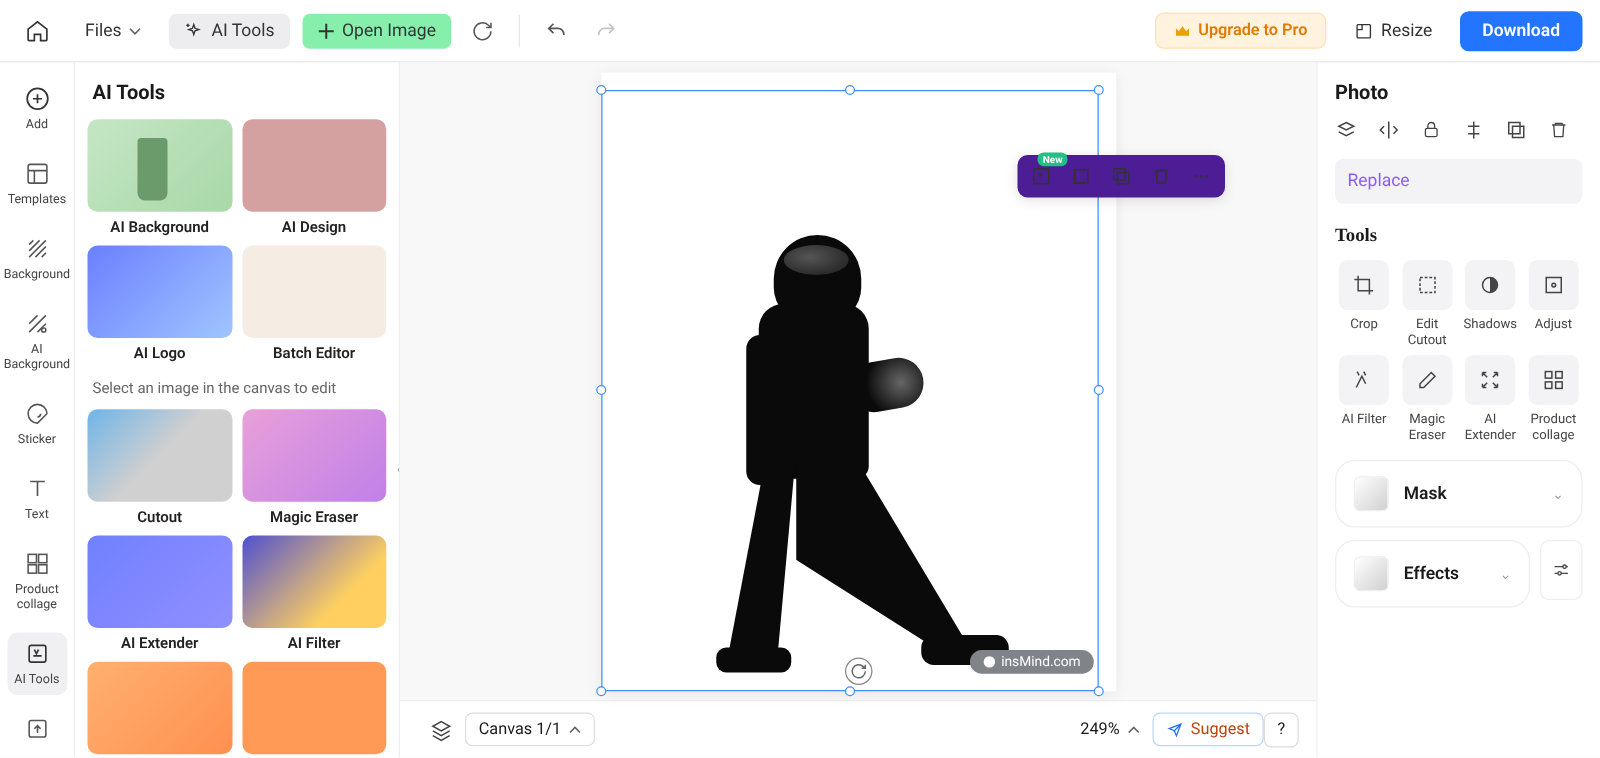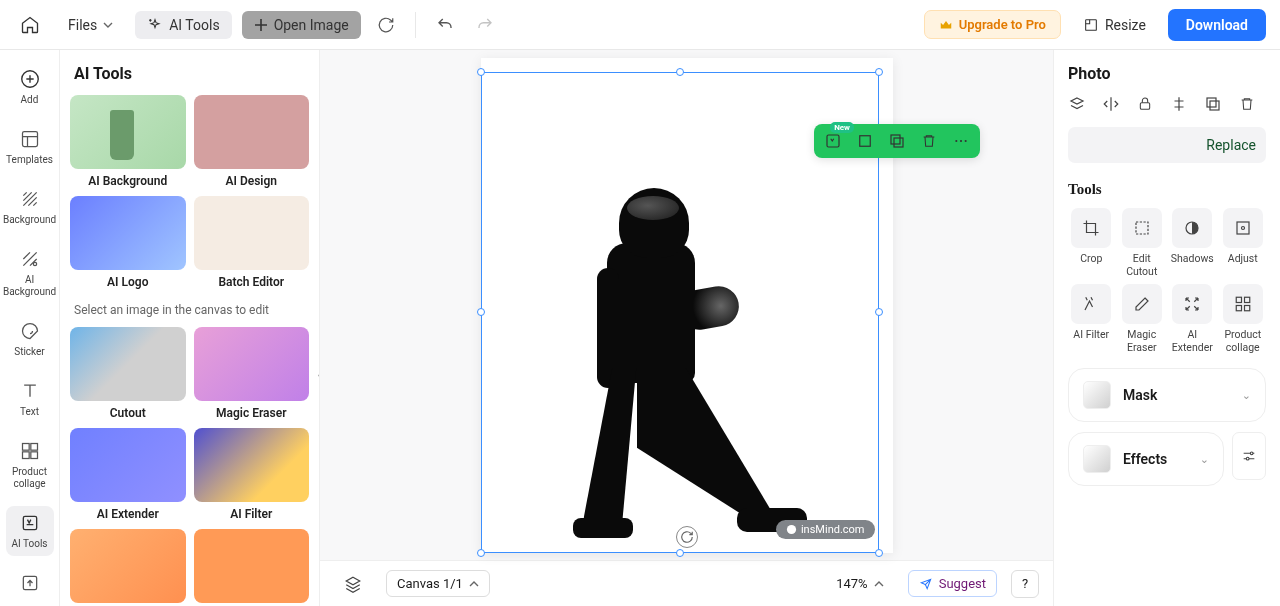--- a/index.html
+++ b/index.html
@@ -3,21 +3,21 @@
 <meta charset="utf-8">
 <style>
 * { box-sizing: border-box; margin: 0; padding: 0; }
 body { font-family: -apple-system, BlinkMacSystemFont, 'Segoe UI', Roboto, sans-serif; font-size: 13px; color: #1a1a1a; background: #fff; width: 1280px; height: 606px; overflow: hidden; }
 
 
 .top-bar { height: 50px; border-bottom: 1px solid #e8e8e8; display: flex; align-items: center; padding: 0 14px; gap: 10px; }
 .tb-btn { display: flex; align-items: center; gap: 6px; padding: 6px 12px; border-radius: 6px; cursor: pointer; font-size: 14px; color: #333; }
 .tb-icon { padding: 6px; border-radius: 6px; cursor: pointer; display: flex; align-items: center; justify-content: center; }
 .tb-btn.active { background: #ededf0; }
-.tb-btn.light { background: #a3a3a3; }
+.tb-btn.light { background: #86efac; }
 .divider-v { width: 1px; height: 26px; background: #e8e8e8; margin: 0 4px; }
 .spacer { flex: 1; }
 .upgrade { background: #fff3e0; color: #e37a00; border: 1px solid #ffe0b2; padding: 6px 14px; border-radius: 7px; font-weight: 600; display: flex; align-items: center; gap: 6px; font-size: 13px; }
 .resize-btn { display: flex; align-items: center; gap: 6px; padding: 6px 12px; color: #333; font-size: 14px; }
 .download-btn { background: #2374ff; color: #fff; padding: 8px 18px; border-radius: 7px; font-weight: 600; font-size: 14px; }
 
 
 .container { display: flex; height: 556px; }
 .left-rail { width: 60px; border-right: 1px solid #eee; display: flex; flex-direction: column; align-items: center; padding-top: 12px; gap: 10px; }
 .rail-item { width: 48px; display: flex; flex-direction: column; align-items: center; gap: 4px; padding: 6px 2px; border-radius: 8px; cursor: pointer; }
@@ -65,37 +65,37 @@
 .sil-arm-l { position: absolute; left: 68px; top: 80px; width: 22px; height: 120px; background: #0a0a0a; border-radius: 12px; }
 .sil-arm-r { position: absolute; left: 150px; top: 100px; width: 60px; height: 40px; background: radial-gradient(circle at 70% 50%, #666, #0a0a0a 60%); border-radius: 20px; transform: rotate(-10deg); }
 .sil-leg-l { position: absolute; left: 64px; top: 180px; width: 40px; height: 160px; background: #0a0a0a; transform: skewX(-8deg); clip-path: polygon(20% 0, 80% 0, 100% 100%, 0 100%); }
 .sil-leg-r { position: absolute; left: 108px; top: 180px; width: 140px; height: 160px; background: #0a0a0a; clip-path: polygon(0 0, 35% 0, 100% 95%, 90% 100%, 0 50%); }
 .sil-foot-l { position: absolute; left: 44px; top: 330px; width: 60px; height: 20px; background: #0a0a0a; border-radius: 8px; }
 .sil-foot-r { position: absolute; left: 208px; top: 320px; width: 70px; height: 24px; background: #0a0a0a; border-radius: 10px; }
 
 .watermark { position: absolute; right: 18px; bottom: 14px; background: #808489; color: #fff; padding: 3px 10px; border-radius: 10px; font-size: 11px; display: flex; align-items: center; gap: 4px; }
 .rotate-ind { position: absolute; left: 50%; bottom: -24px; width: 22px; height: 22px; border: 1.5px solid #888; border-radius: 50%; background: #fff; margin-left: -11px; display: flex; align-items: center; justify-content: center; font-size: 12px; }
 
-.floating-tb { position: absolute; top: 74px; left: 494px; background: #22c55e; border-radius: 8px; box-shadow: 0 2px 10px rgba(0,0,0,0.12); display: flex; align-items: center; padding: 6px 8px; gap: 10px; }
+.floating-tb { position: absolute; top: 74px; left: 494px; background: #4c1d95; border-radius: 8px; box-shadow: 0 2px 10px rgba(0,0,0,0.12); display: flex; align-items: center; padding: 6px 8px; gap: 10px; }
 .ft-btn { width: 22px; height: 22px; display: flex; align-items: center; justify-content: center; cursor: pointer; position: relative; }
 .new-badge { position: absolute; top: -8px; right: -10px; background: #1fc185; color: #fff; font-size: 8px; padding: 1px 4px; border-radius: 5px; font-weight: 700; }
 
-.bottom-bar { height: 46px; border-top: 1px solid #eee; background: #fff; display: flex; align-items: center; padding: 0 14px; gap: 14px; font-size: 13px; }
+.bottom-bar { height: 46px; border-top: 1px solid #eee; background: #fff; display: flex; align-items: center; padding: 0 14px; font-size: 13px; }
 .bb-sep { flex: 1; }
 .bb-btn { padding: 5px 10px; border-radius: 6px; display: flex; align-items: center; gap: 6px; cursor: pointer; }
 .bb-btn.bordered { border: 1px solid #ddd; }
-.suggest-btn { border: 1px solid #bcd4ff; color: #701a75; }
+.suggest-btn { border: 1px solid #bcd4ff; color: #c2410c; }
 .help-btn { border: 1px solid #ddd; width: 28px; height: 28px; border-radius: 6px; display: flex; align-items: center; justify-content: center; }
 
 
 .right-panel { width: 227px; border-left: 1px solid #eee; padding: 14px 14px; overflow-y: auto; }
 .rp-title { font-size: 16px; font-weight: 700; margin-bottom: 12px; }
 .rp-icons-row { display: flex; gap: 16px; margin-bottom: 14px; }
 .rp-ico { width: 18px; height: 18px; cursor: pointer; display: flex; align-items: center; justify-content: center; }
-.replace-btn { background: #f3f3f5; text-align: right; padding: 10px; border-radius: 7px; font-size: 14px; color: #14532d; cursor: pointer; margin-bottom: 18px; }
+.replace-btn { background: #f3f3f5; text-align: left; padding: 10px; border-radius: 7px; font-size: 14px; color: #8b5cf6; cursor: pointer; margin-bottom: 18px; }
 .rp-section { margin-bottom: 14px; }
 .rp-sec-title { font-size: 15px; font-weight: 700; margin-bottom: 10px; font-family: Liberation Serif, serif; }
 .tools-grid { display: grid; grid-template-columns: repeat(4, 1fr); gap: 6px 4px; }
 .tool-item { display: flex; flex-direction: column; align-items: center; gap: 5px; cursor: pointer; }
 .tool-icon { width: 40px; height: 40px; background: #f3f3f5; border-radius: 7px; display: flex; align-items: center; justify-content: center; }
 .tool-label { font-size: 10.5px; text-align: center; color: #444; line-height: 1.2; }
 .accordion { border: 1px solid #eee; border-radius: 16px; padding: 12px 14px; display: flex; align-items: center; gap: 12px; margin-bottom: 10px; cursor: pointer; }
 .acc-thumb { width: 28px; height: 28px; border-radius: 5px; background: linear-gradient(135deg, #fff, #d0d0d0); border: 1px solid #eee; }
 .acc-label { flex: 1; font-size: 14px; font-weight: 600; }
 .acc-chev { color: #999; font-size: 11px; }
@@ -377,21 +377,21 @@
           </svg>
       </div>
       <div class="bb-btn bordered">
         <span>Canvas 1/1</span>
         <svg width="10" height="10" viewBox="0 0 10 10">
             <path d="M1 7l4-4 4 4" stroke="#666" stroke-width="1.4" fill="none"></path>
           </svg>
       </div>
       <div class="bb-sep"></div>
       <div class="bb-btn">
-        <span>147%</span>
+        <span>249%</span>
         <svg width="10" height="10" viewBox="0 0 10 10">
             <path d="M1 7l4-4 4 4" stroke="#666" stroke-width="1.4" fill="none"></path>
           </svg>
       </div>
       <div class="bb-btn suggest-btn">
         <svg width="14" height="14" viewBox="0 0 24 24" fill="none" stroke="#2374ff" stroke-width="1.8">
             <path d="M20 4L10 14M20 4l-6 16-3-7-7-3 16-6z"></path>
           </svg>
         <span>Suggest</span>
       </div>

